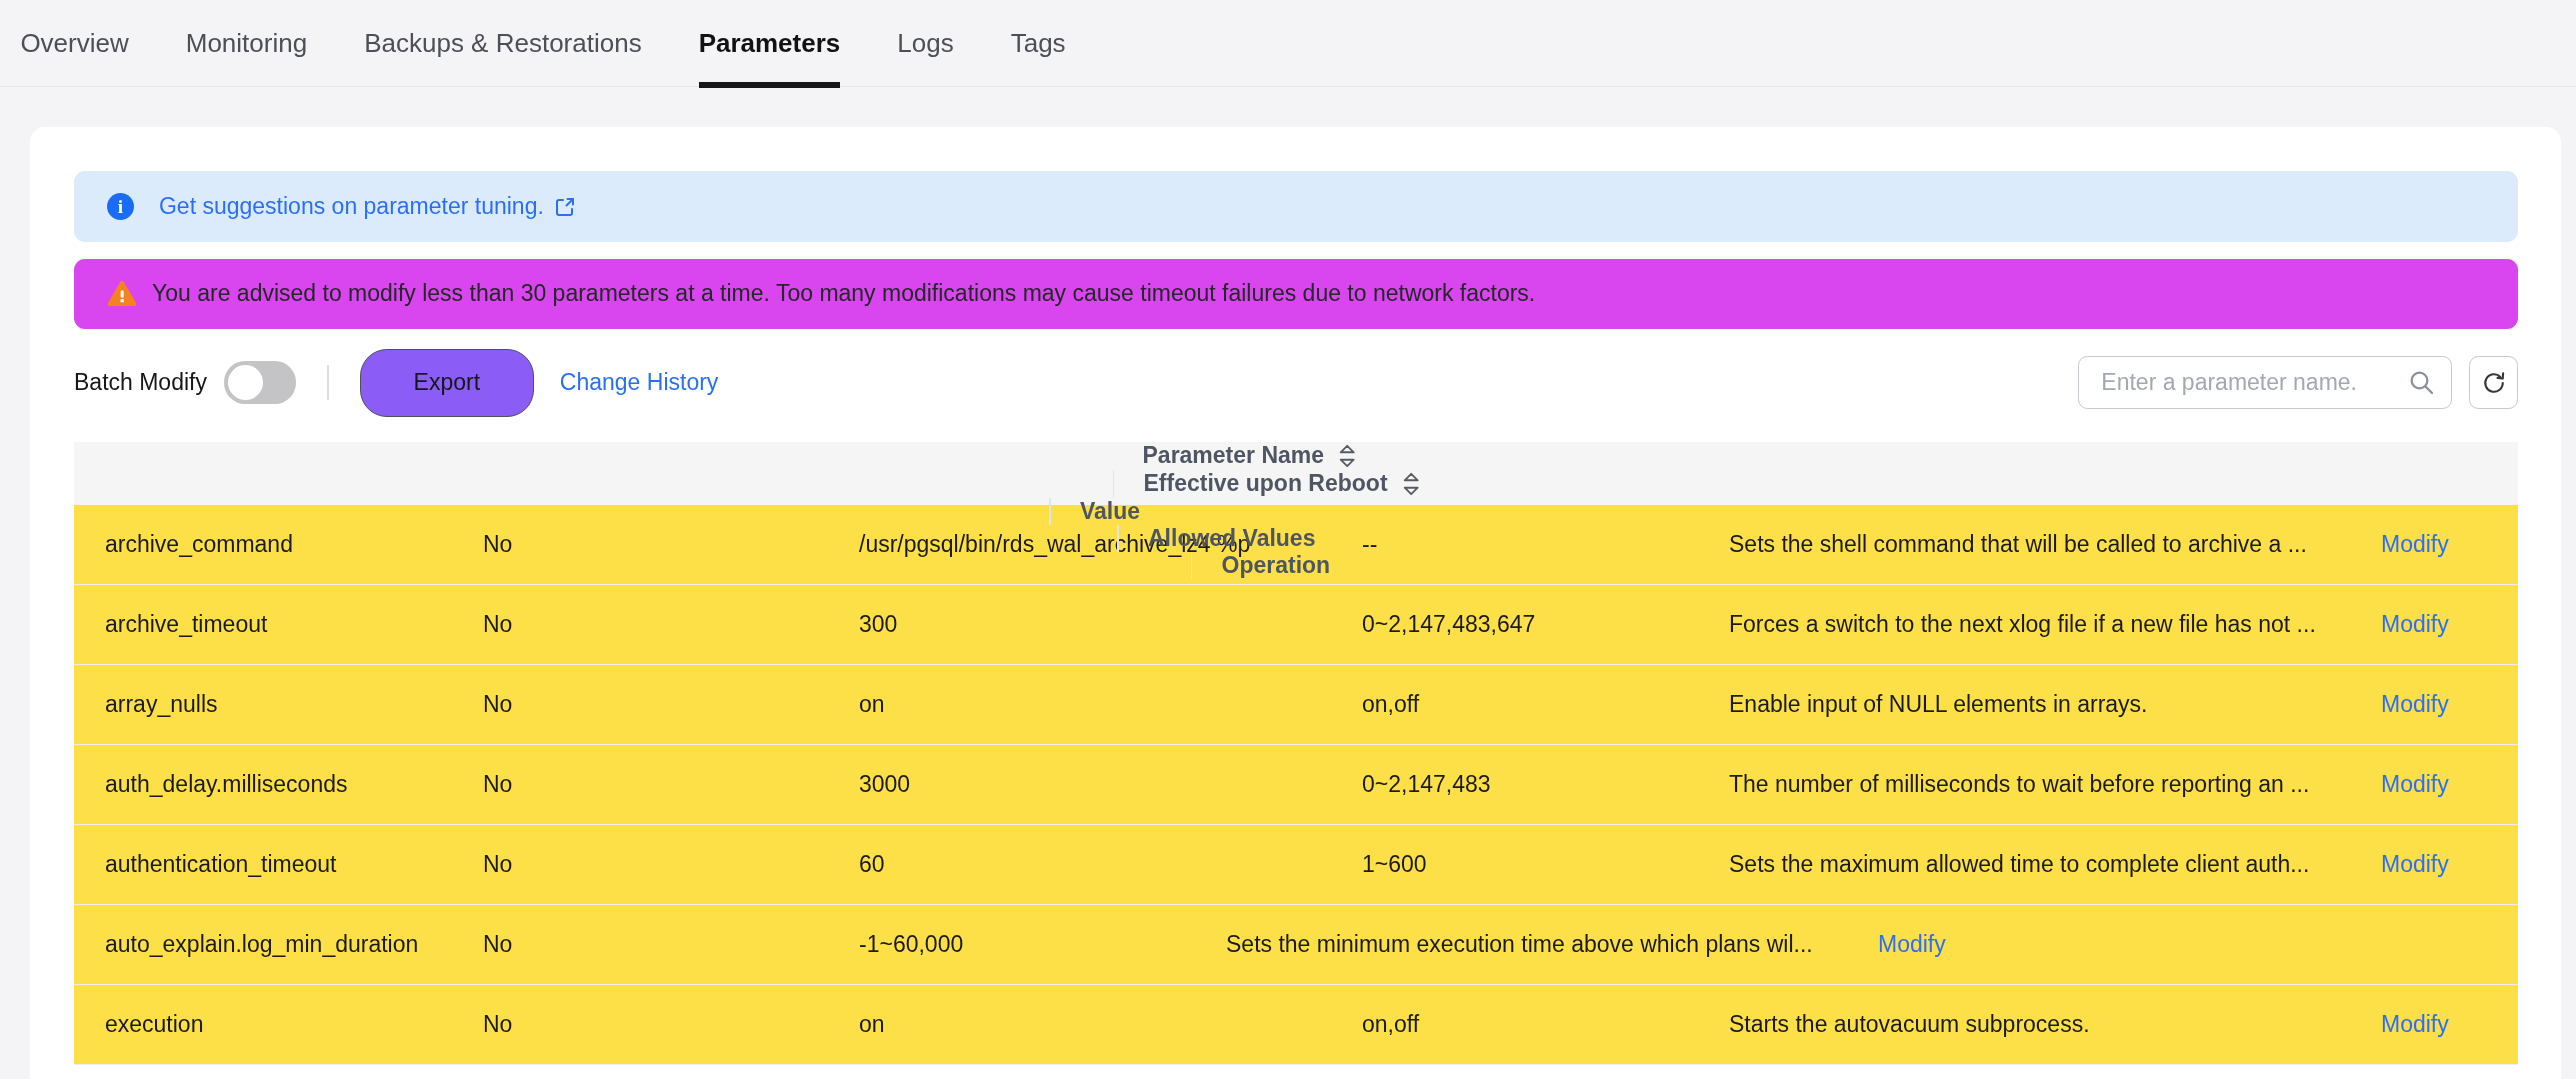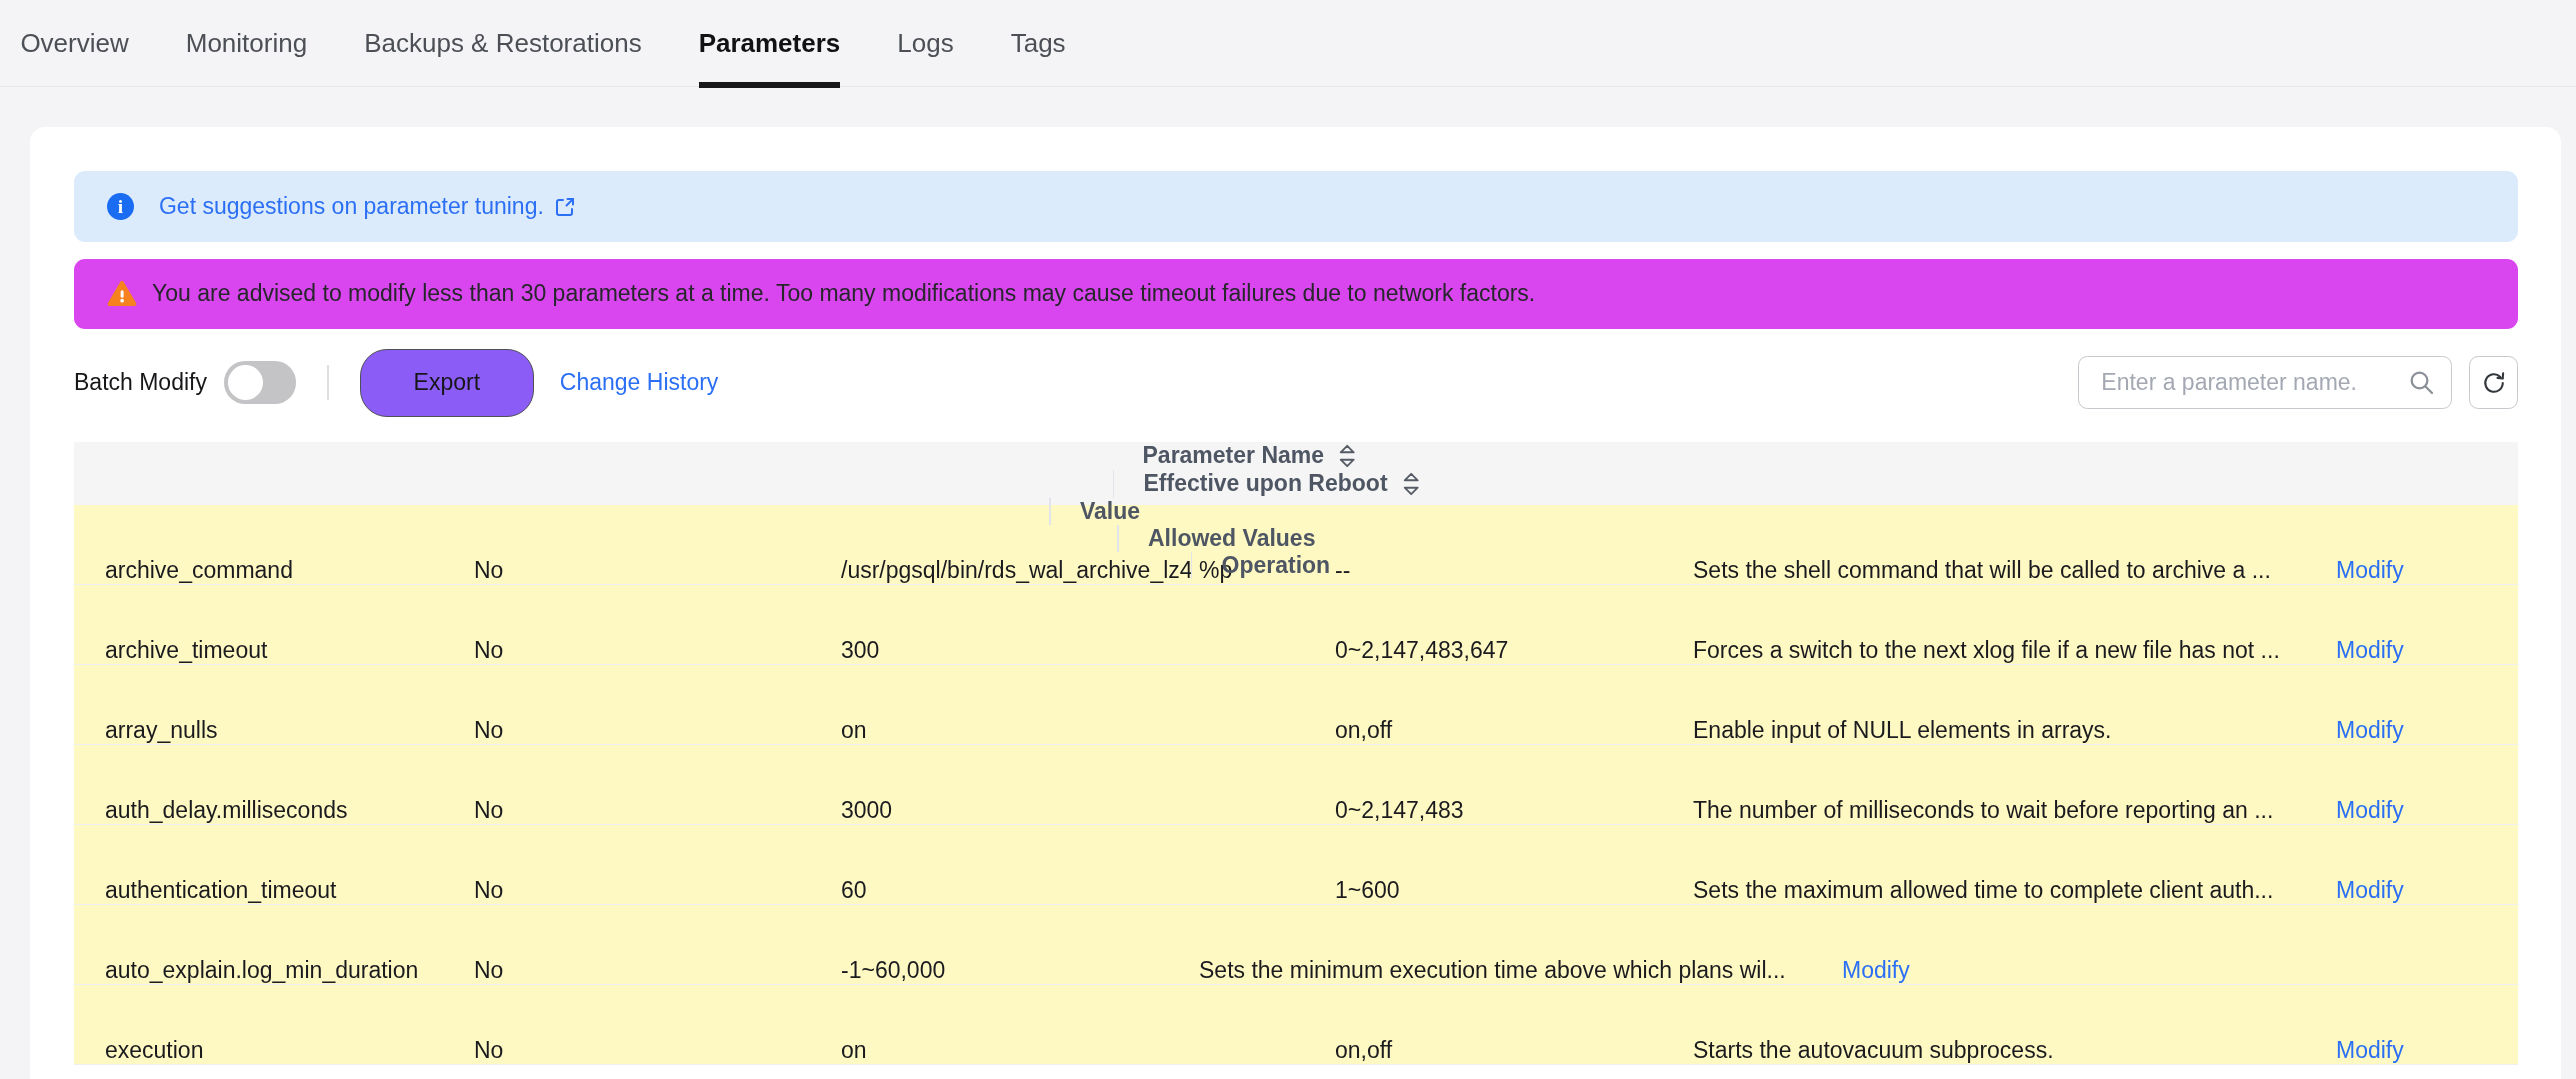--- a/index.html
+++ b/index.html
@@ -171,26 +171,27 @@
     left: 0; top: 50%;
     transform: translateY(-50%);
     width: 1.9px; height: 28px;
     background: #e1e4e8;
   }
   .sort-icon { margin-left: 13px; display: inline-flex; cursor: pointer; }
   .c1 { width: 369px; } .c2 { width: 367px; } .c3 { width: 494px; }
   .c4 { width: 358px; } .c5 { width: 643px; } .c6 { width: 211px; }
   .tr {
     display: flex;
-    align-items: flex-end;
+    align-items: center;
     height: 80px;
     border-bottom: 1.9px solid #efeff2;
-    background: #fef9c3;
+    background: #fde047;
     font-size: 23px;
     color: #1b1b1f;
+    gap: 9px;
   }
   .td.op a { font-size: 23px; }
 </style>
 </head>
 <body>
 
 <div class="tabbar">
   <div class="tab">
       <span>Overview</span>
     </div>

